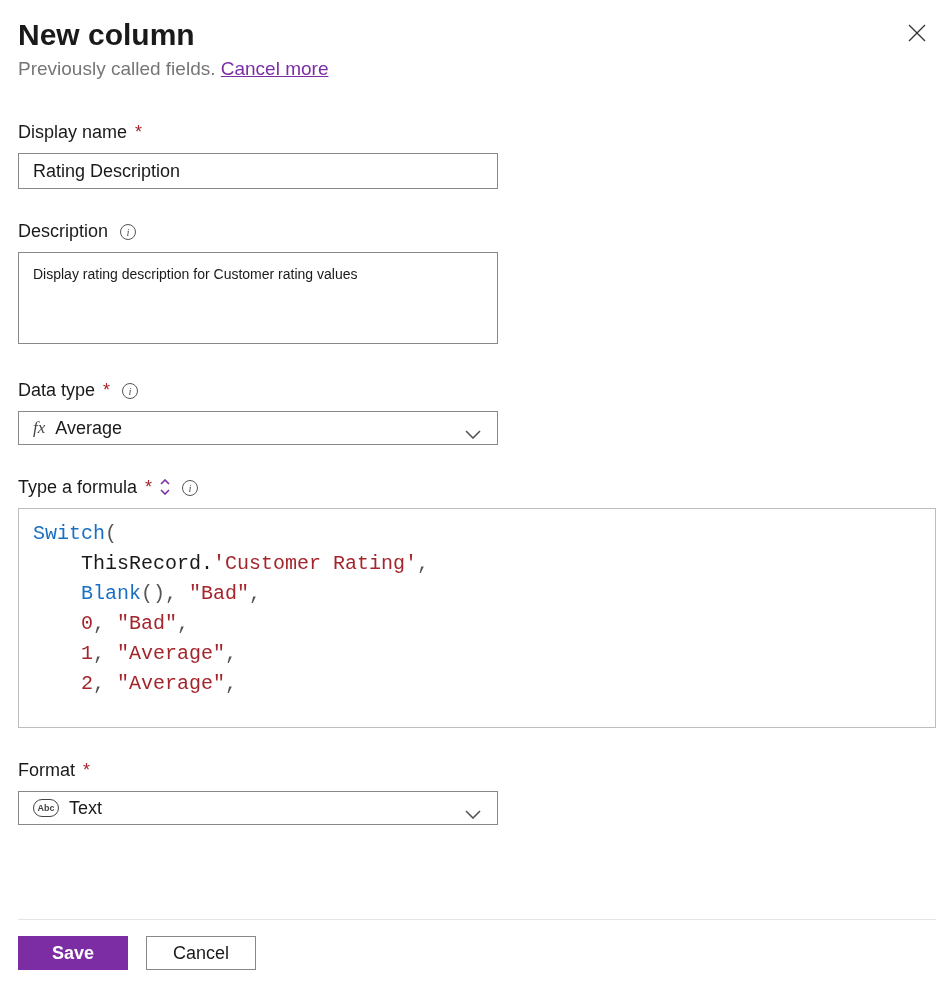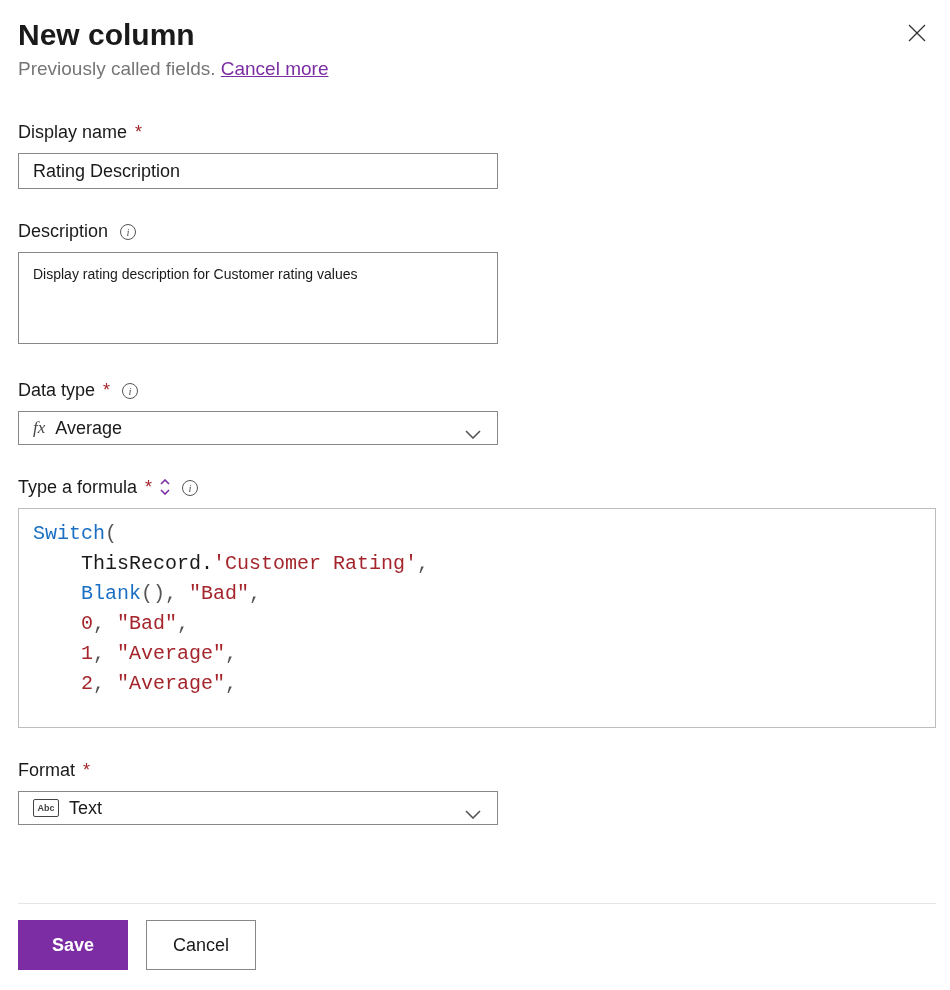--- a/index.html
+++ b/index.html
@@ -137,21 +137,21 @@
       font-size: 17px;
       color: #444;
     }
     .abc-icon {
       display: inline-flex;
       align-items: center;
       justify-content: center;
       width: 26px;
       height: 18px;
       border: 1px solid #444;
-      border-radius: 2px;
+      border-radius: 9px;
       font-size: 9px;
       font-weight: 600;
       color: #444;
     }
     .expand-icon {
       display: inline-block;
       color: #7c2da3;
       font-size: 14px;
       line-height: 1;
       margin-left: 2px;
@@ -179,21 +179,21 @@
       position: absolute;
       left: 18px;
       bottom: 20px;
       display: flex;
       gap: 18px;
       padding-top: 16px;
       border-top: 1px solid #e5e5e5;
       width: 918px;
     }
     .btn {
-      height: 50px;
+      height: 34px;
       padding: 1px 26px;
       font-size: 18px;
       border: 1px solid #8a8886;
       cursor: pointer;
       display: flex;
       align-items: center;
       justify-content: center;
       min-width: 110px;
     }
     .btn-primary {

